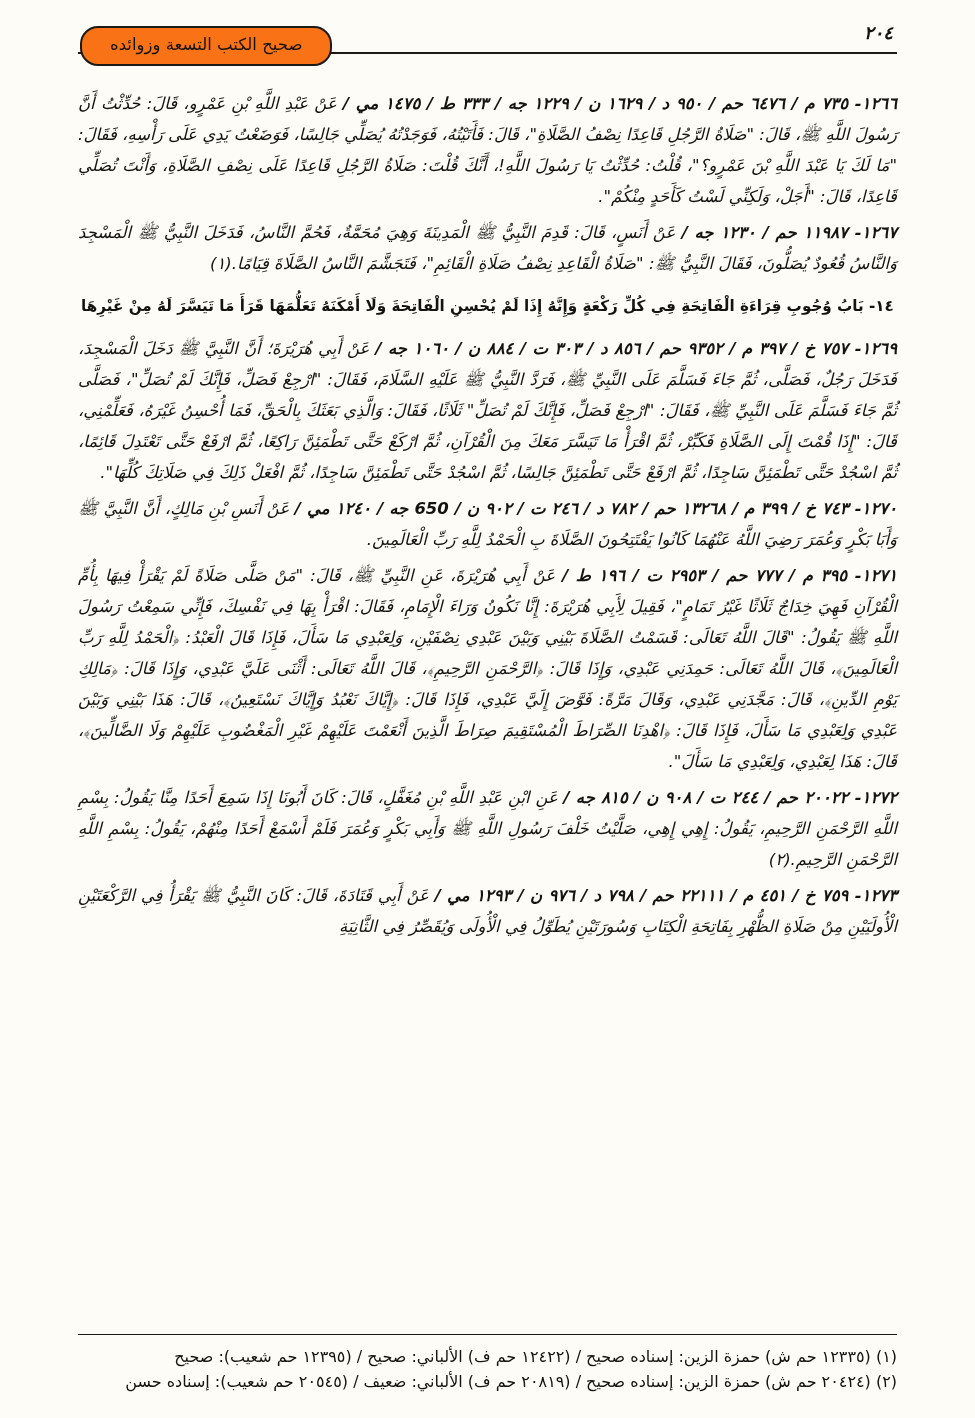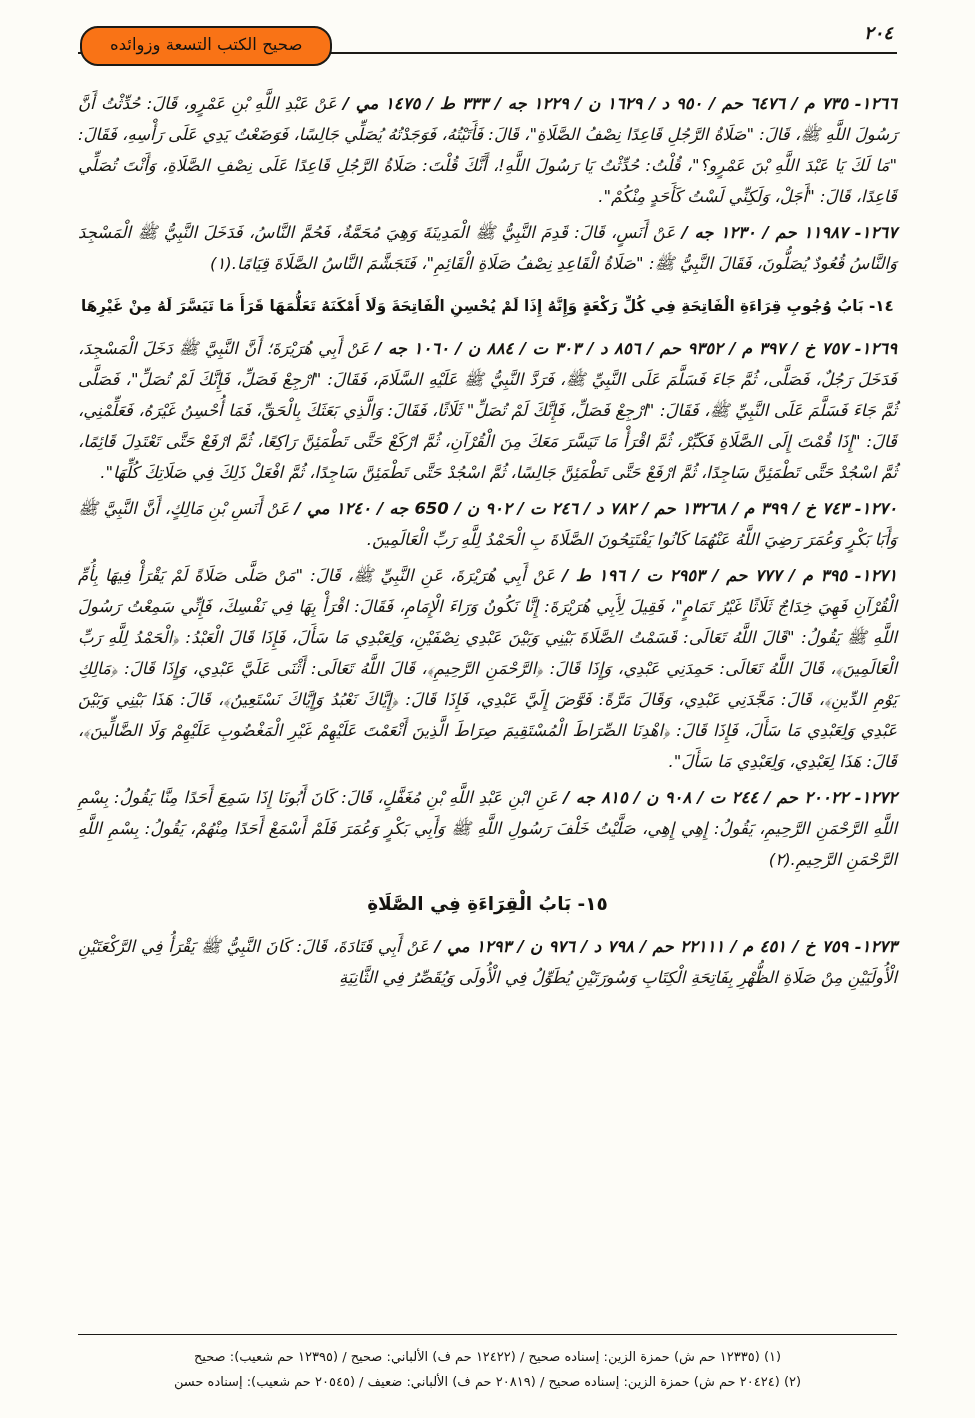--- a/index.html
+++ b/index.html
@@ -51,22 +51,22 @@
     font-weight: bold;
     line-height: 30px;
   }
   h2.chapter.big { font-size: 18.5px; margin: 14px 0 12px 0; }
 
   
   .footnotes {
     position: absolute; left: 78px; right: 78px; bottom: 24px;
     border-top: 1.5px solid #1c1a16;
     padding-top: 9px;
-    font-size: 13px; line-height: 25px;
-    text-align: center;
+    font-size: 16px; line-height: 25px;
+    text-align: right;
   }
   .footnotes p { margin: 0; }
 </style>
 </head>
 <body>
 
 <div class="page">
 
   <header class="header">
     <div class="header-rule"></div>
@@ -104,21 +104,20 @@
     <p class="hadith">
       <b class="ref">١٢٧١- ٣٩٥ م / ٧٧٧ حم / ٢٩٥٣ ت / ١٩٦ ط /</b>
       <span class="txt">عَنْ أَبِي هُرَيْرَةَ، عَنِ النَّبِيِّ ﷺ، قَالَ: "مَنْ صَلَّى صَلَاةً لَمْ يَقْرَأْ فِيهَا بِأُمِّ الْقُرْآنِ فَهِيَ خِدَاجٌ ثَلَاثًا غَيْرُ تَمَامٍ"، فَقِيلَ لِأَبِي هُرَيْرَةَ: إِنَّا نَكُونُ وَرَاءَ الْإِمَامِ، فَقَالَ: اقْرَأْ بِهَا فِي نَفْسِكَ، فَإِنِّي سَمِعْتُ رَسُولَ اللَّهِ ﷺ يَقُولُ: "قَالَ اللَّهُ تَعَالَى: قَسَمْتُ الصَّلَاةَ بَيْنِي وَبَيْنَ عَبْدِي نِصْفَيْنِ، وَلِعَبْدِي مَا سَأَلَ، فَإِذَا قَالَ الْعَبْدُ: ﴿الْحَمْدُ لِلَّهِ رَبِّ الْعَالَمِينَ﴾، قَالَ اللَّهُ تَعَالَى: حَمِدَنِي عَبْدِي، وَإِذَا قَالَ: ﴿الرَّحْمَنِ الرَّحِيمِ﴾، قَالَ اللَّهُ تَعَالَى: أَثْنَى عَلَيَّ عَبْدِي، وَإِذَا قَالَ: ﴿مَالِكِ يَوْمِ الدِّينِ﴾، قَالَ: مَجَّدَنِي عَبْدِي، وَقَالَ مَرَّةً: فَوَّضَ إِلَيَّ عَبْدِي، فَإِذَا قَالَ: ﴿إِيَّاكَ نَعْبُدُ وَإِيَّاكَ نَسْتَعِينُ﴾، قَالَ: هَذَا بَيْنِي وَبَيْنَ عَبْدِي وَلِعَبْدِي مَا سَأَلَ، فَإِذَا قَالَ: ﴿اهْدِنَا الصِّرَاطَ الْمُسْتَقِيمَ صِرَاطَ الَّذِينَ أَنْعَمْتَ عَلَيْهِمْ غَيْرِ الْمَغْضُوبِ عَلَيْهِمْ وَلَا الضَّالِّينَ﴾، قَالَ: هَذَا لِعَبْدِي، وَلِعَبْدِي مَا سَأَلَ".</span>
     </p>
 
     <p class="hadith">
       <b class="ref">١٢٧٢- ٢٠٠٢٢ حم / ٢٤٤ ت / ٩٠٨ ن / ٨١٥ جه /</b>
       <span class="txt">عَنِ ابْنِ عَبْدِ اللَّهِ بْنِ مُغَفَّلٍ، قَالَ: كَانَ أَبُونَا إِذَا سَمِعَ أَحَدًا مِنَّا يَقُولُ: بِسْمِ اللَّهِ الرَّحْمَنِ الرَّحِيمِ، يَقُولُ: إِهِي إِهِي، صَلَّيْتُ خَلْفَ رَسُولِ اللَّهِ ﷺ وَأَبِي بَكْرٍ وَعُمَرَ فَلَمْ أَسْمَعْ أَحَدًا مِنْهُمْ، يَقُولُ: بِسْمِ اللَّهِ الرَّحْمَنِ الرَّحِيمِ.(٢)</span>
     </p>
 
-    <h2 class="chapter big">١٥- بَابُ الْقِرَاءَةِ فِي الصَّلَاةِ</h2>
 
     <p class="hadith">
       <b class="ref">١٢٧٣- ٧٥٩ خ / ٤٥١ م / ٢٢١١١ حم / ٧٩٨ د / ٩٧٦ ن / ١٢٩٣ مي /</b>
       <span class="txt">عَنْ أَبِي قَتَادَةَ، قَالَ: كَانَ النَّبِيُّ ﷺ يَقْرَأُ فِي الرَّكْعَتَيْنِ الْأُولَيَيْنِ مِنْ صَلَاةِ الظُّهْرِ بِفَاتِحَةِ الْكِتَابِ وَسُورَتَيْنِ يُطَوِّلُ فِي الْأُولَى وَيُقَصِّرُ فِي الثَّانِيَةِ</span>
     </p>
 
   </main>
 
   <footer class="footnotes">
     <p class="fn">(١) (١٢٣٣٥ حم ش) حمزة الزين: إسناده صحيح / (١٢٤٢٢ حم ف) الألباني: صحيح / (١٢٣٩٥ حم شعيب): صحيح</p>

